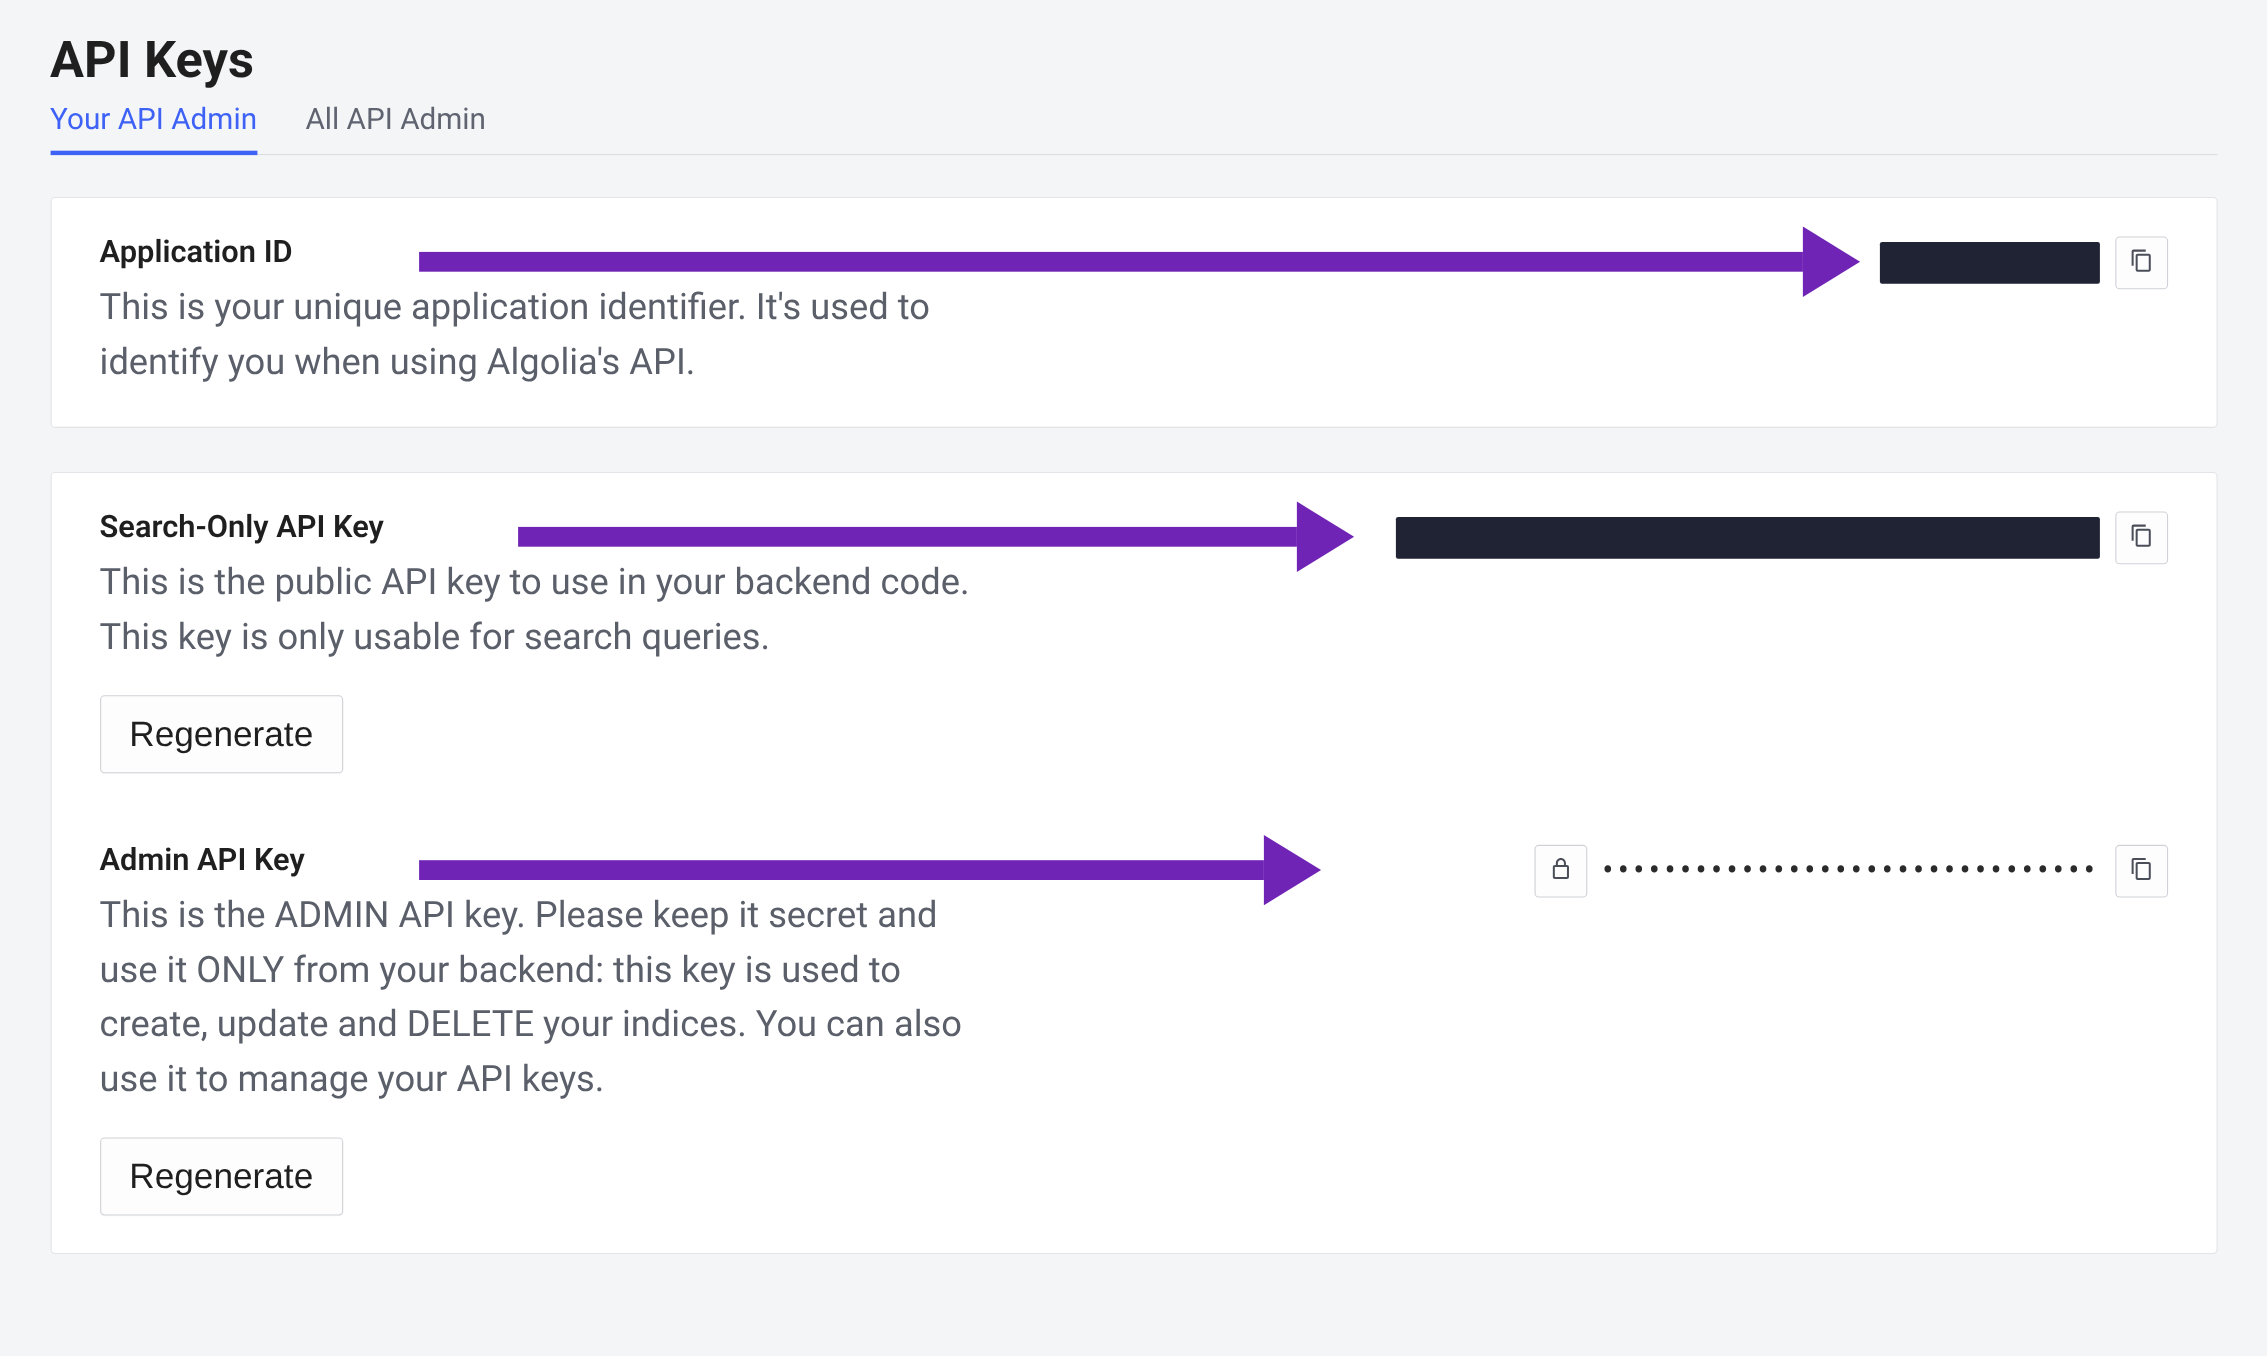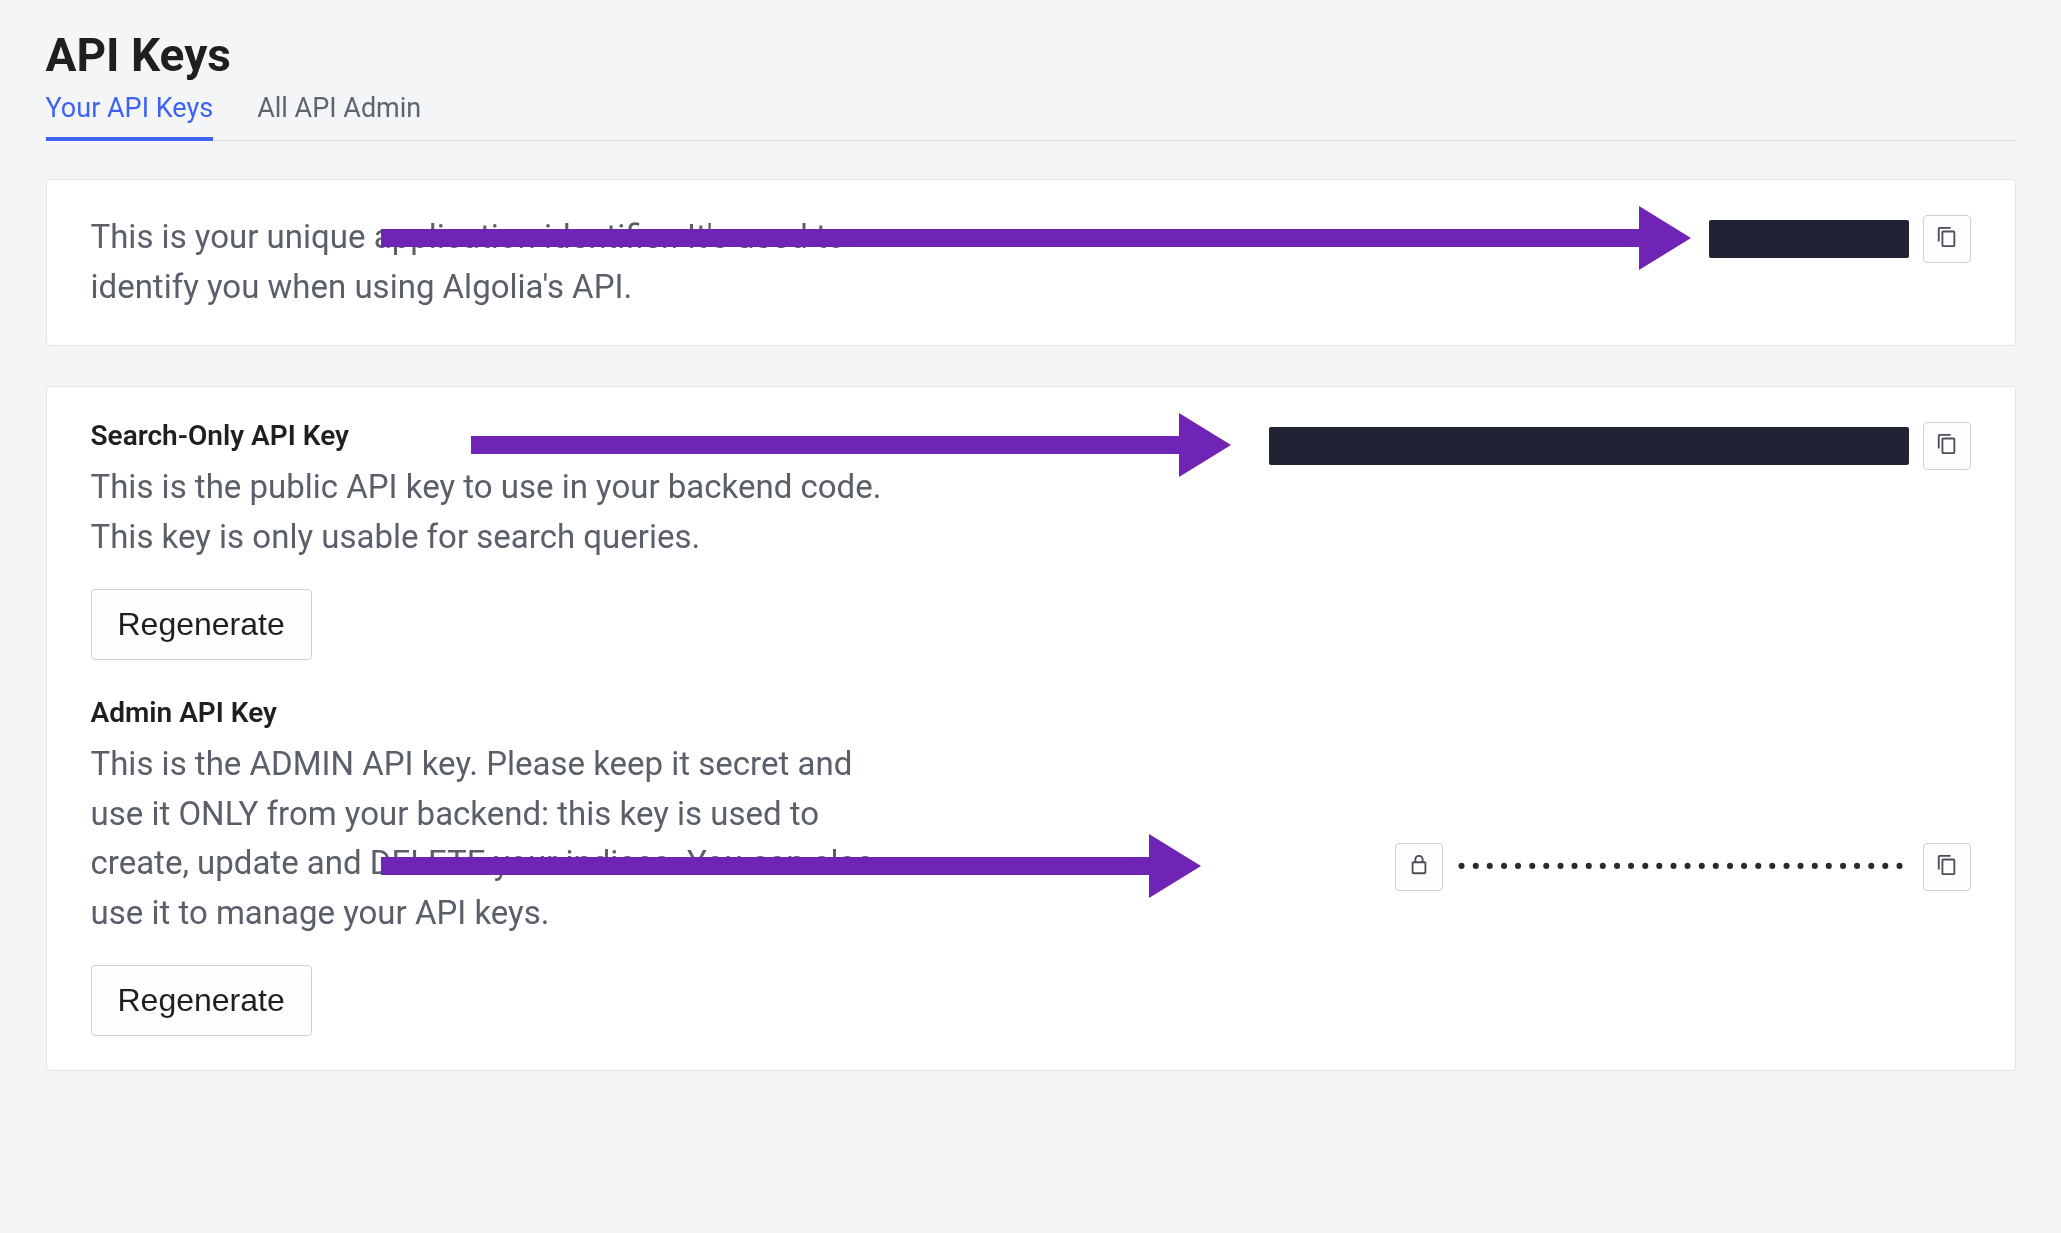--- a/index.html
+++ b/index.html
@@ -53,22 +53,21 @@
     padding: 32px 44px 34px 44px;
     margin-bottom: 40px;
   }
 
   .key-section {
     display: flex;
     align-items: flex-start;
     gap: 30px;
   }
   .key-section + .key-section {
-    margin-top: 36px;
-    align-items: center;
+    margin-top: 62px;
   }
   .key-left {
     flex: 0 0 820px;
     max-width: 820px;
   }
   .key-title {
     font-size: 28px;
     font-weight: 600;
     color: #1f1f1f;
     margin-bottom: 10px;
@@ -159,27 +158,28 @@
   }
 </style>
 </head>
 <body>
 
 <div class="page">
 
   <h1 class="page-title">API Keys</h1>
 
   <div class="tabs">
-    <div class="tab active">Your API Keys</div>
+    <div class="tab active">Your API Admin</div>
     <div class="tab">All API Admin</div>
   </div>
 
   <div class="card">
     <div class="key-section">
       <div class="key-left">
+        <div class="key-title">Application ID</div>
         <div class="key-desc">This is your unique application identifier. It's used to identify you when using Algolia's API.</div>
       </div>
       <div class="key-right">
 
         <div class="arrow-wrap" style="left:-560px; right:280px;">
           <div class="arrow-line" style="left:0; right:52px;"></div>
           <div class="arrow-head" style="right:0;"></div>
         </div>
         <div class="value-block small"></div>
         <div class="icon-btn">

